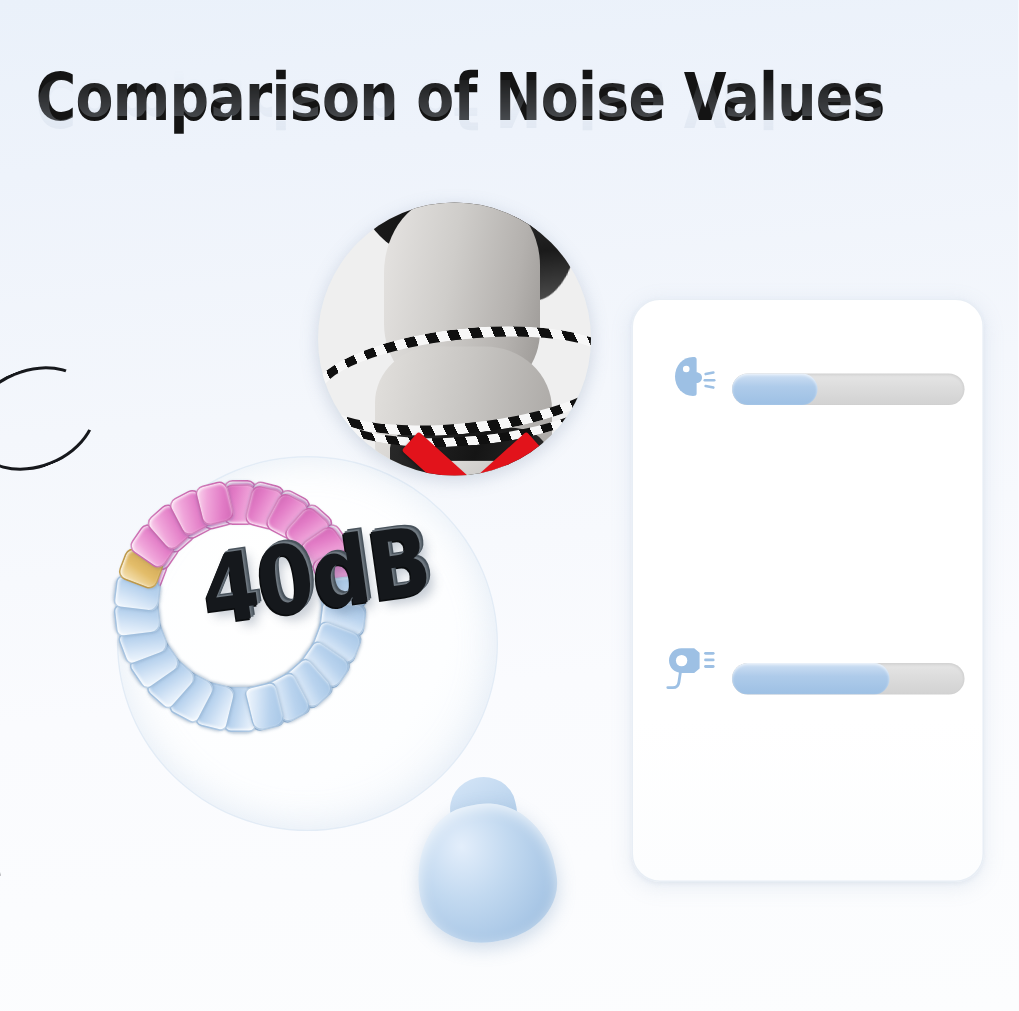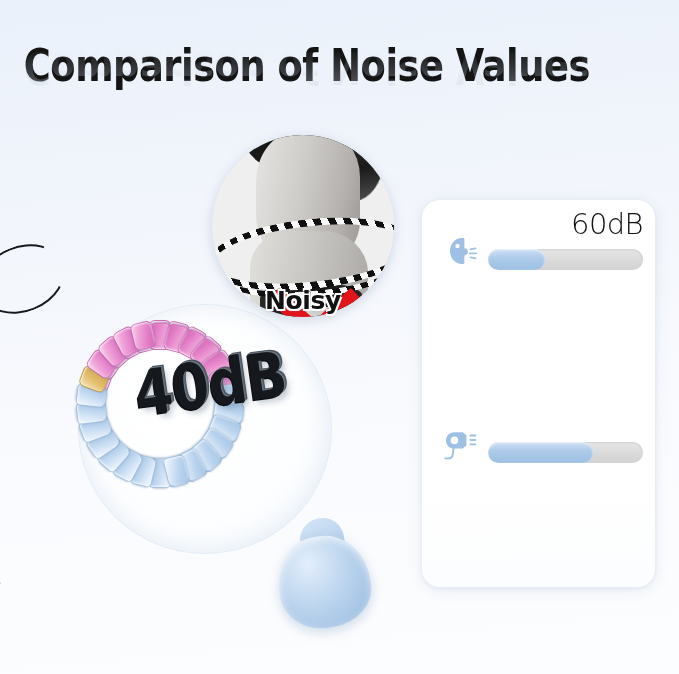--- a/index.html
+++ b/index.html
@@ -364,36 +364,34 @@
     <div class="ph" id="ph-shorts"></div>
     <div class="ph" id="ph-shorts-v"></div>
 
     <div class="hoopband"></div>
     <div class="hoopband b-front"></div>
     <div id="red-x">
       <span class="a"></span>
       <span class="b"></span>
     </div>
   </div>
-  <div id="noisy-label">Noisy</div>
 
   <div id="noise-panel">
 
     <div class="noise-row" style="top:10px">
       <div class="row-icon">
         <svg width="40" height="40" viewBox="0 0 40 40" fill="none">
           <path d="M21 6c-7 0-12 6-12 13s5 13 12 13c1.6 0 2.4-.4 2.4-1.6V7.6C23.4 6.4 22.6 6 21 6z" fill="#9dc0e4"></path>
           <path d="M23 16.2c2.4 0 4 1.6 4 3.6s-1.6 3.6-4 3.6z" fill="#9dc0e4"></path>
           <circle cx="16.5" cy="14" r="2.2" fill="#ffffff"></circle>
           <rect x="28" y="20.6" width="8" height="1.7" rx=".85" fill="#9dc0e4"></rect>
           <rect x="28.5" y="25" width="7" height="1.7" rx=".85" fill="#9dc0e4" transform="rotate(12 32 25.8)"></rect>
           <rect x="28.5" y="16" width="7" height="1.7" rx=".85" fill="#9dc0e4" transform="rotate(-12 32 16.8)"></rect>
         </svg>
       </div>
-      <div class="row-value">60dB</div>
       <div class="bar-track" style="top:39px">
         <div class="bar-fill" style="width: 37%;"></div>
       </div>
     </div>
 
 
     <div class="noise-row" style="top:203px">
       <div class="row-icon">
         <svg width="42" height="40" viewBox="0 0 42 40" fill="none">
           <path d="M6 15.4c0-4.6 3.6-8.2 8.2-8.2h8.6l3.6 3v10.4l-3.6 3h-8.6C9.6 23.6 6 20 6 15.4z" fill="#9dc0e4"></path>

